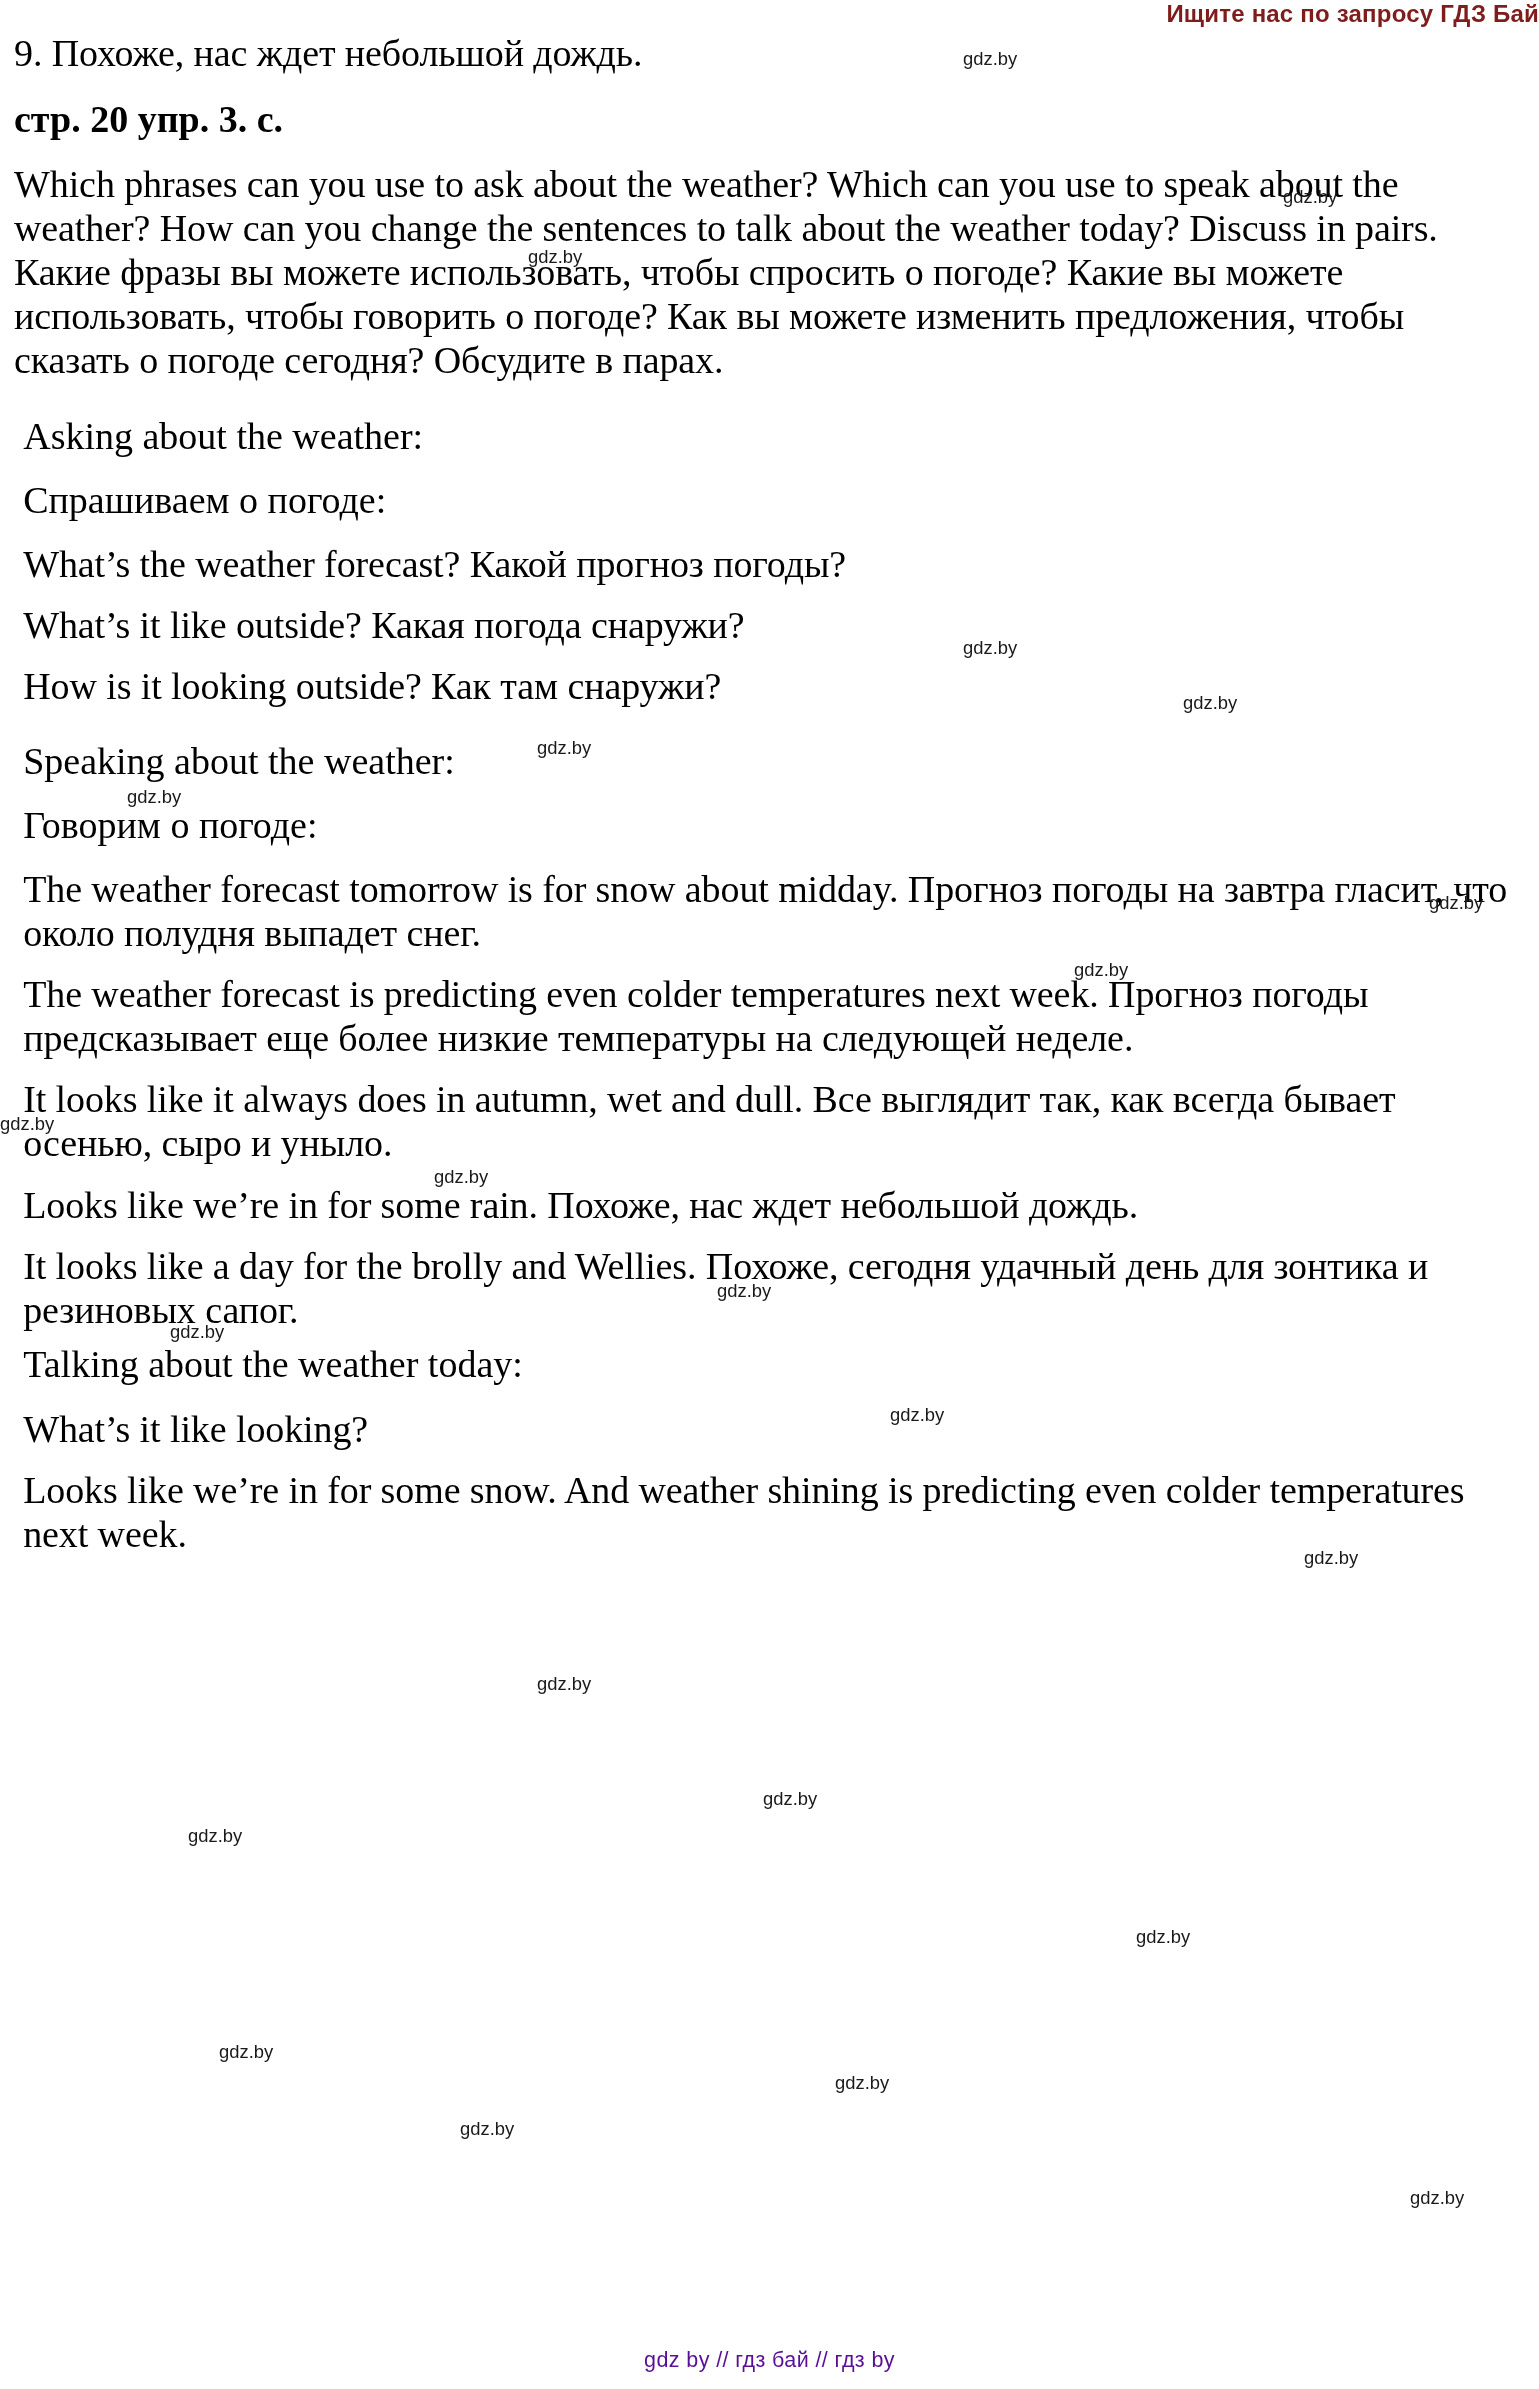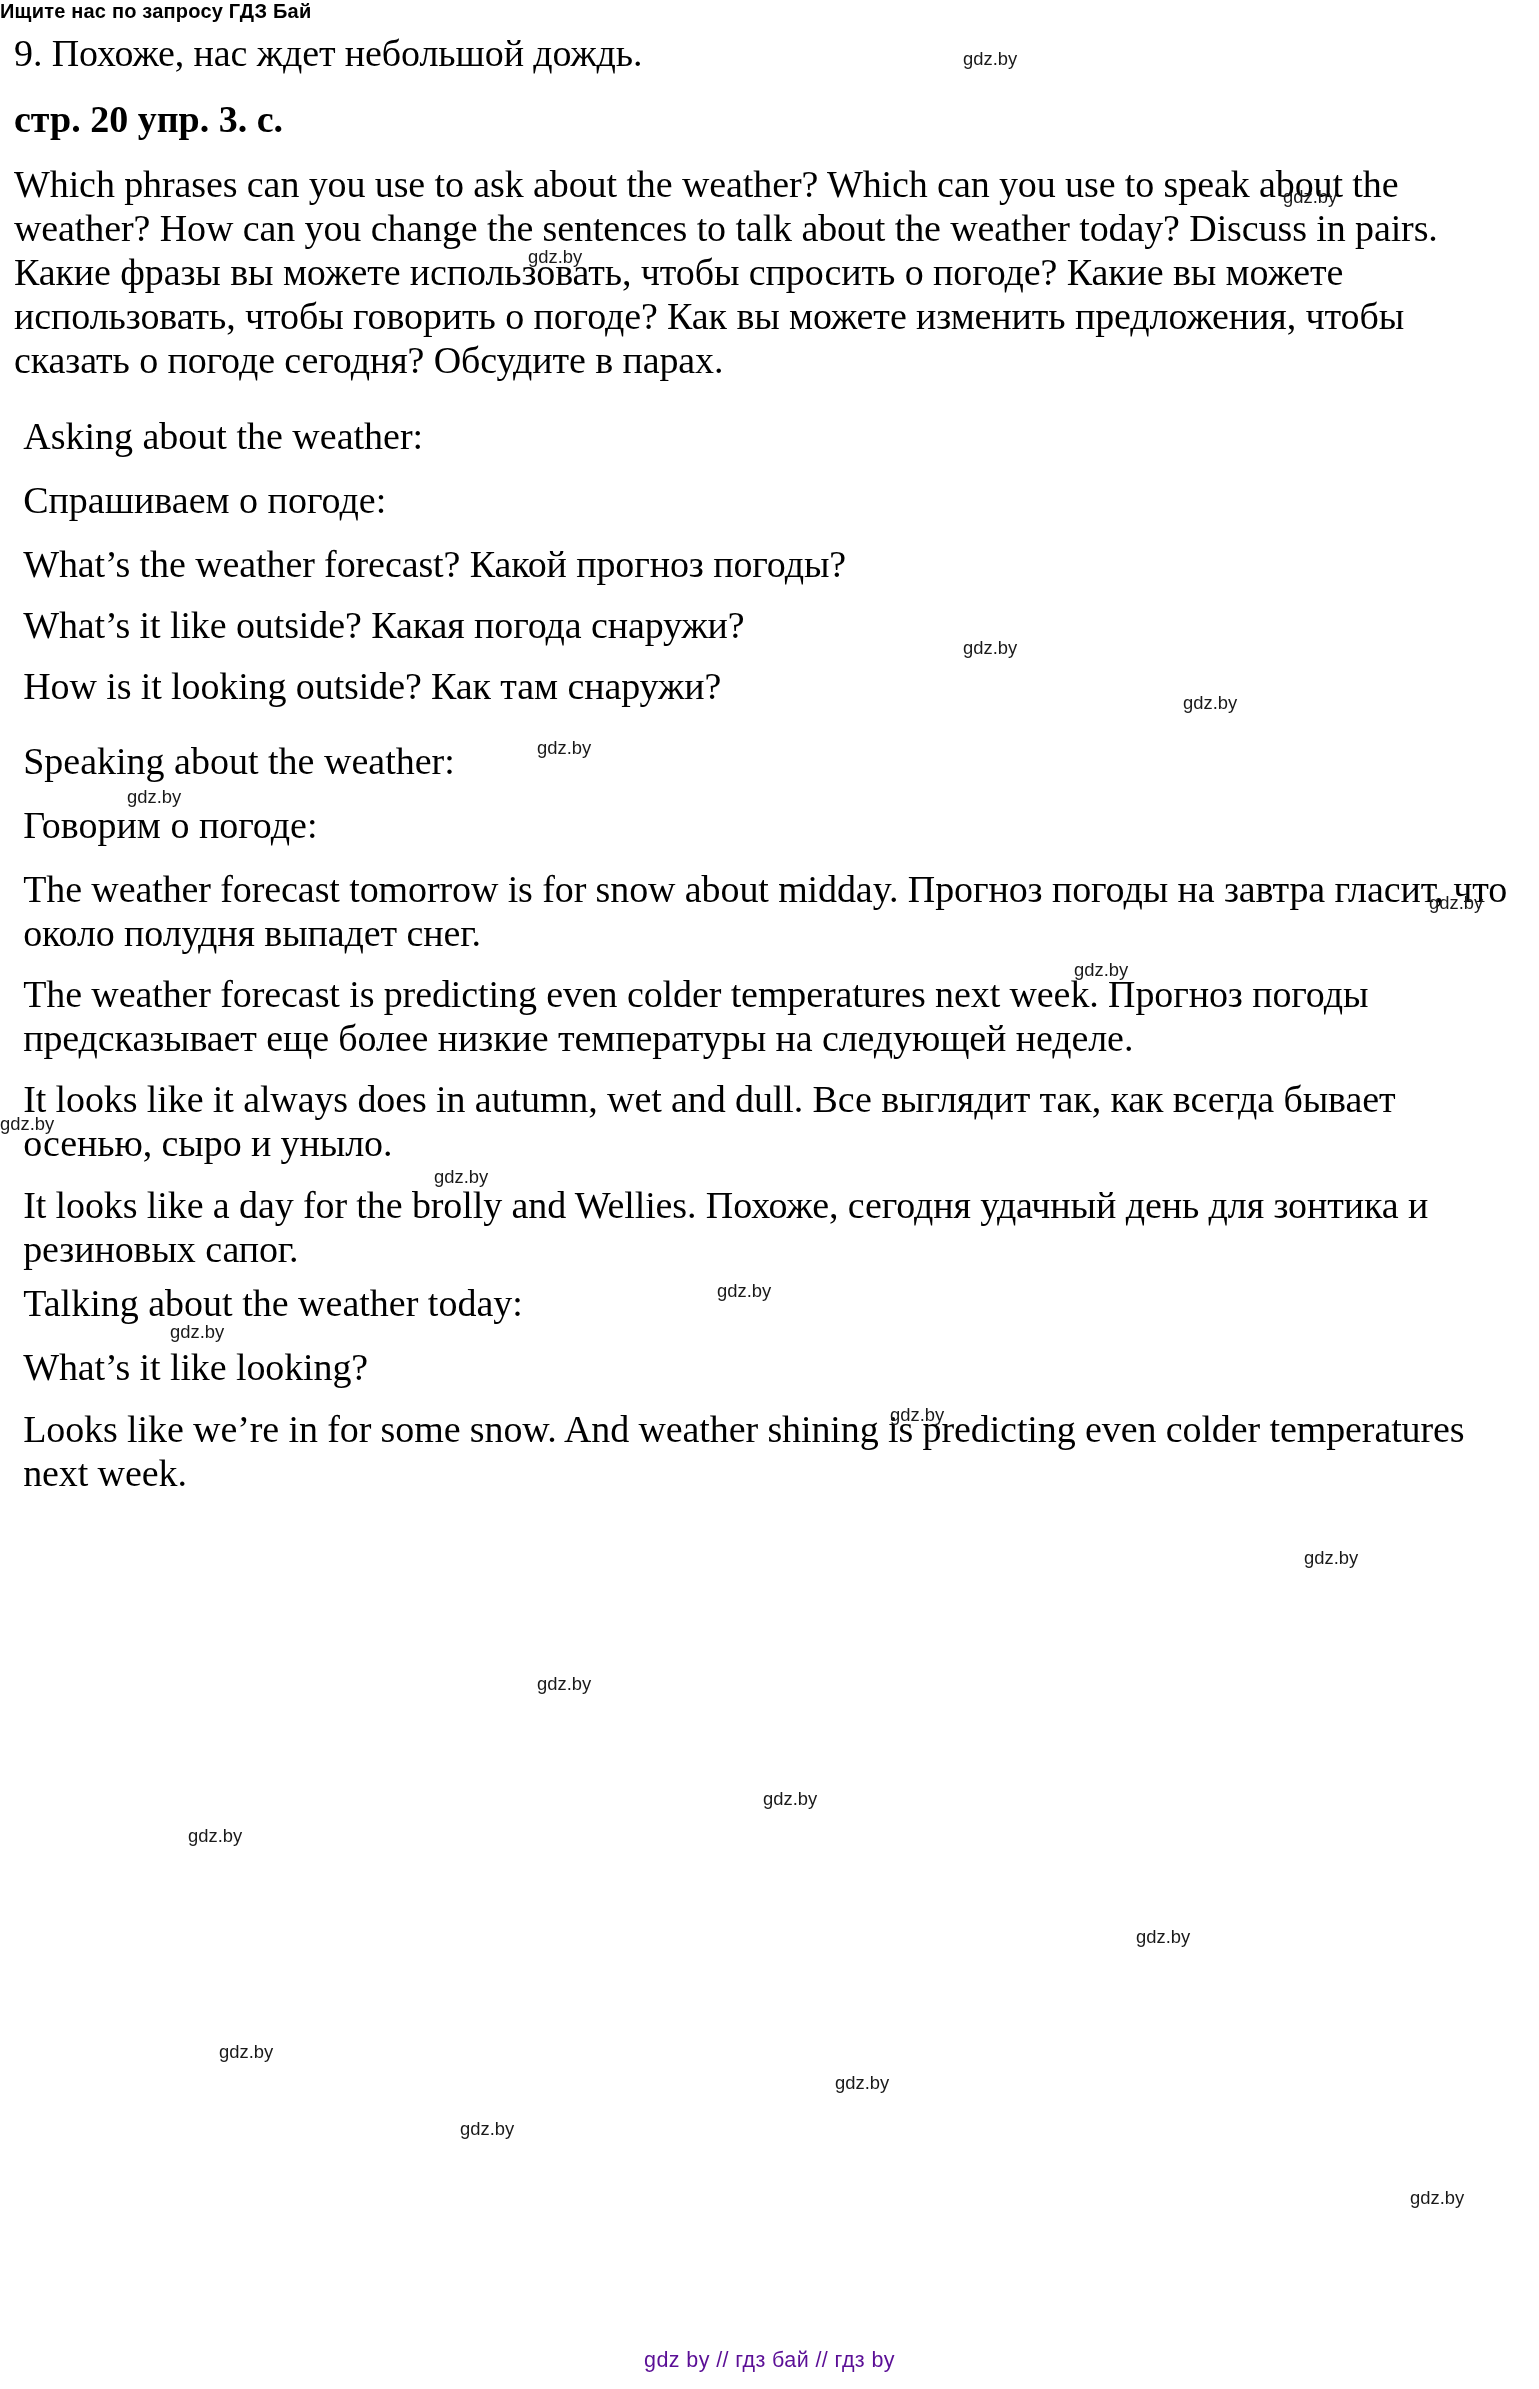--- a/index.html
+++ b/index.html
@@ -16,26 +16,26 @@
     color: #000000;
     overflow: hidden;
   }
 
   
   .promo-banner {
     position: absolute;
     top: 0px;
     left: 0;
     width: 100%;
-    text-align: left;
+    text-align: right;
     font-family: "Liberation Sans", "DejaVu Sans", sans-serif;
     font-weight: bold;
-    font-size: 20px;
+    font-size: 24px;
     letter-spacing: 0.2px;
-    color: #000000;
+    color: #7f1d1d;
     white-space: nowrap;
   }
 
   
   .page {
     position: absolute;
     top: 31px;
     left: 14px;
     width: 1510px;
   }
@@ -121,20 +121,21 @@
   <p class="block-title">Говорим о погоде:</p>
 
 
 
   <p class="para indent-1">The weather forecast tomorrow is for snow about midday. Прогноз погоды на завтра гласит, что около полудня выпадет снег.</p>
 
   <p class="para indent-1">The weather forecast is predicting even colder temperatures next week. Прогноз погоды предсказывает еще более низкие температуры на следующей неделе.</p>
 
   <p class="para indent-1">It looks like it always does in autumn, wet and dull. Все выглядит так, как всегда бывает осенью, сыро и уныло.</p>
 
+  <p class="para indent-1">Looks like we’re in for some rain. Похоже, нас ждет небольшой дождь.</p>
 
   <p class="para indent-1 small-gap">It looks like a day for the brolly and Wellies. Похоже, сегодня удачный день для зонтика и резиновых сапог.</p>
 
   <p class="block-title">Talking about the weather today:</p>
 
   <p class="para indent-1">What’s it like looking?</p>
 
   <p class="para indent-1">Looks like we’re in for some snow. And weather shining is predicting even colder temperatures next week.</p>
 
 </div>

